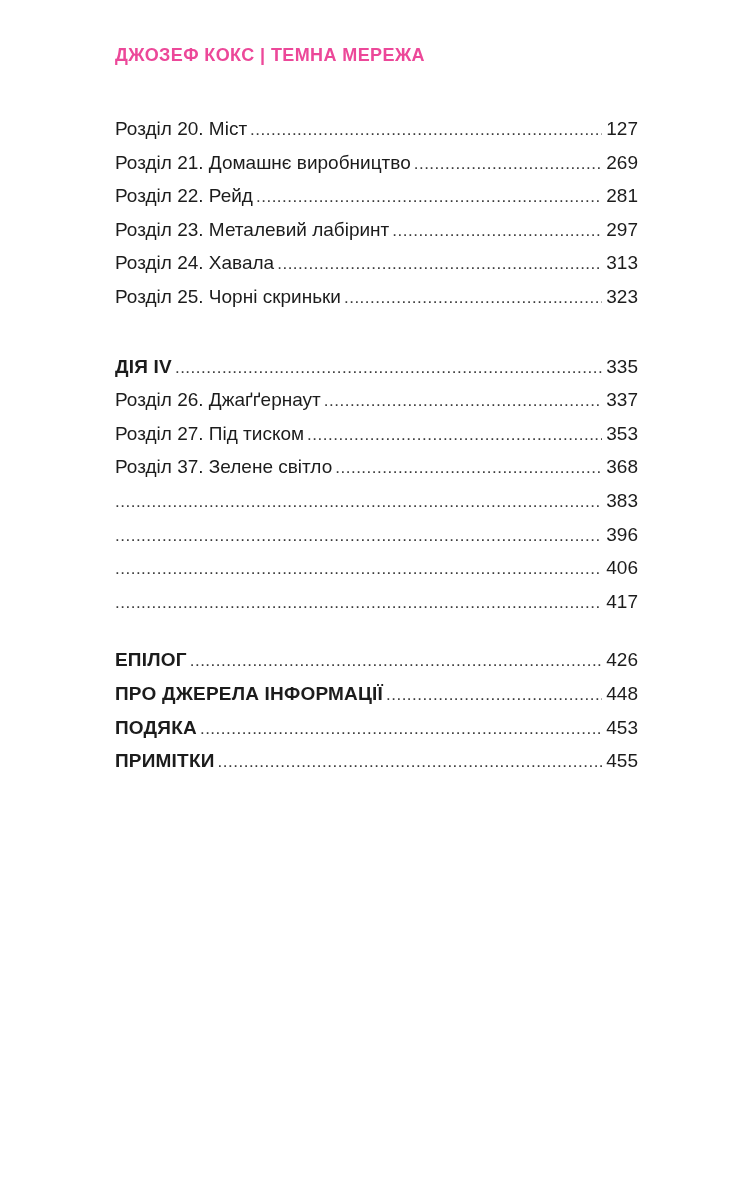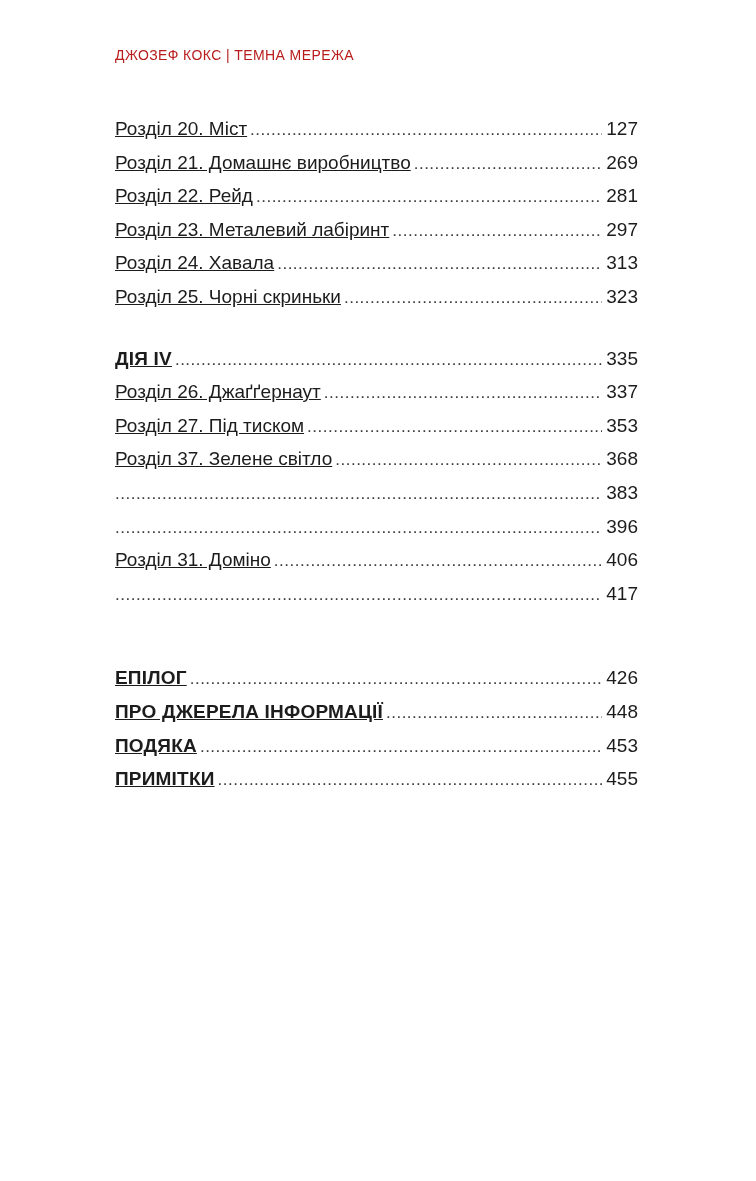--- a/index.html
+++ b/index.html
@@ -12,45 +12,44 @@
     width: 756px;
     height: 1181px;
     background: #ffffff;
     font-family: "Liberation Sans", "DejaVu Sans", sans-serif;
     color: #1c1c1c;
     overflow: hidden;
     box-sizing: border-box;
     padding: 47px 118px 0 115px;
   }
   .running-header {
-    font-size: 14px;
+    font-size: 18px;
     line-height: 17px;
     letter-spacing: 0.4px;
-    color: #b91c1c;
-    font-weight: 400;
+    color: #ec4899;
+    font-weight: 700;
   }
   .toc {
     margin-top: 48px;
   }
   .toc-group { }
-  .toc-group.gap-small { margin-top: 28px; }
-  .toc-group.gap-large { margin-top: 51px; text-align: center; }
+  .toc-group.gap-small { margin-top: 36px; }
+  .toc-group.gap-large { margin-top: 25px; text-align: center; }
   .toc-row {
     display: flex;
     align-items: baseline;
     height: 33.6px;
     line-height: 33.6px;
     font-size: 19px;
     color: #1c1c1c;
   }
   .toc-row .label {
     white-space: nowrap;
     flex: 0 0 auto;
     padding-right: 3px;
-    text-decoration: underline;
   }
   .toc-row.bold .label {
     font-weight: 700;
     letter-spacing: 0.2px;
   }
   .toc-row .leader {
     flex: 1 1 auto;
     overflow: hidden;
     white-space: nowrap;
     font-size: 17px;
@@ -127,21 +126,20 @@
         </div>
         <div class="toc-row">
           <span class="leader">........................................................................................................................................................................................................</span>
           <span class="pagenum">383</span>
         </div>
         <div class="toc-row">
           <span class="leader">........................................................................................................................................................................................................</span>
           <span class="pagenum">396</span>
         </div>
         <div class="toc-row">
-          <span class="label">Розділ 31. Доміно</span>
           <span class="leader">........................................................................................................................................................................................................</span>
           <span class="pagenum">406</span>
         </div>
         <div class="toc-row">
           <span class="leader">........................................................................................................................................................................................................</span>
           <span class="pagenum">417</span>
         </div>
       </div>
     <div class="toc-group gap-large">
         <div class="toc-row bold">

